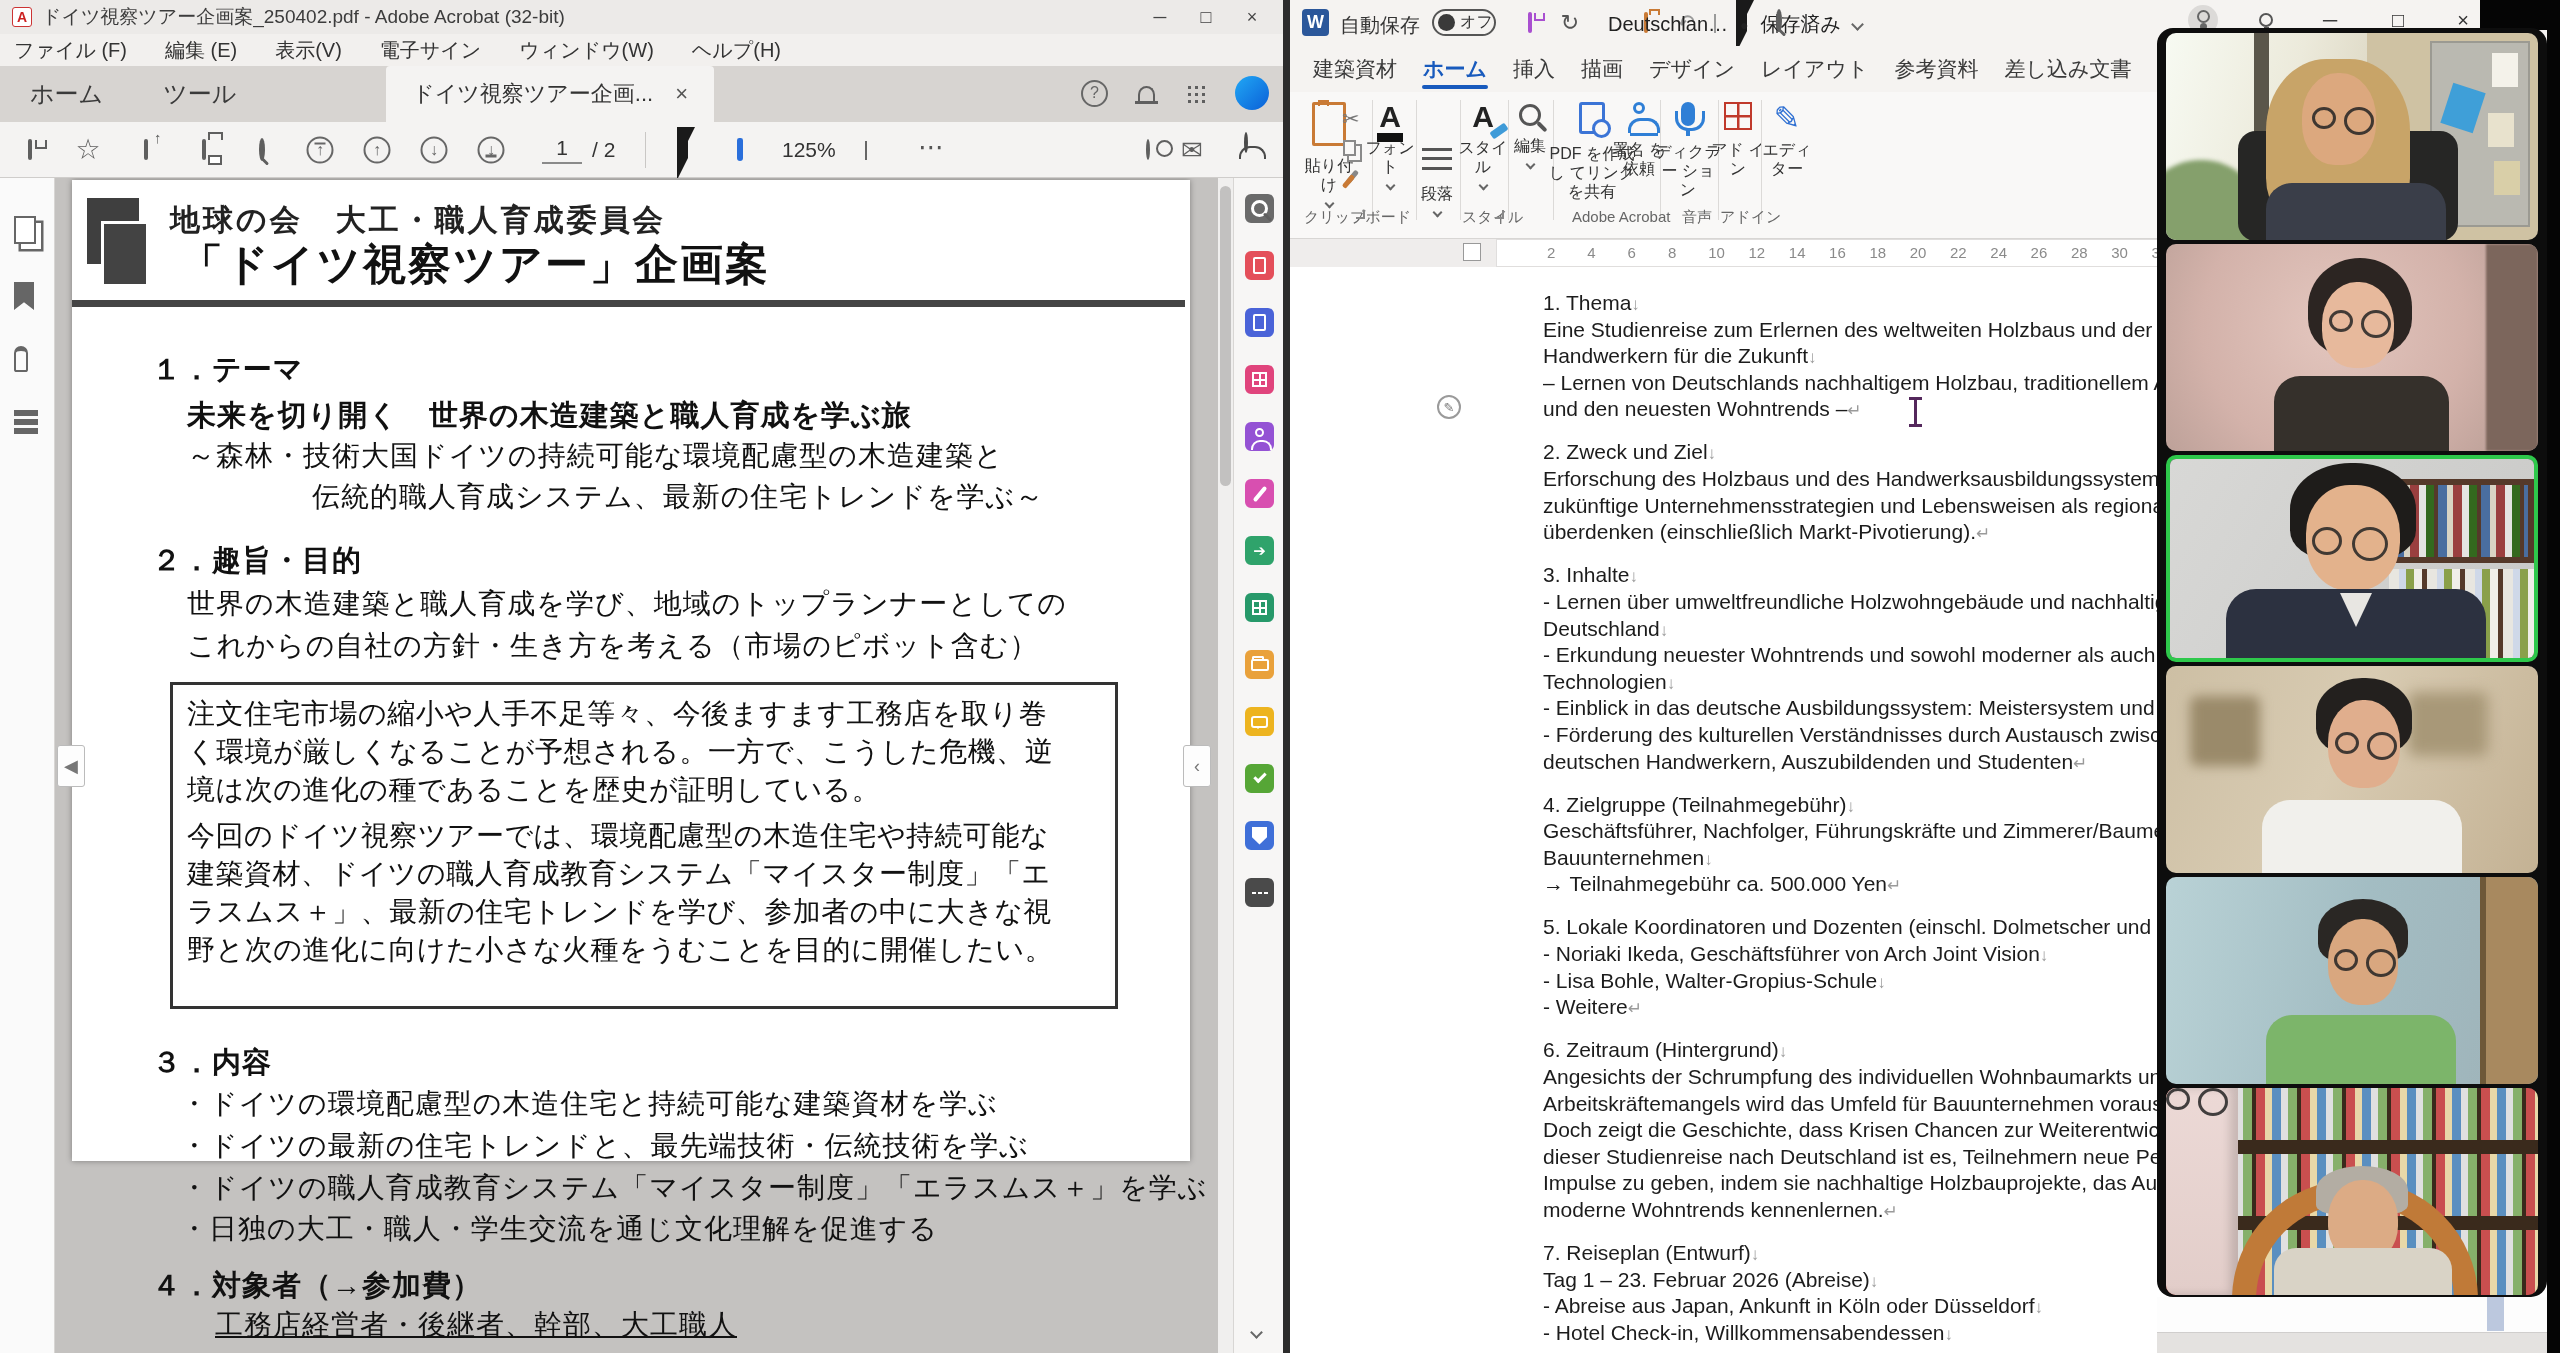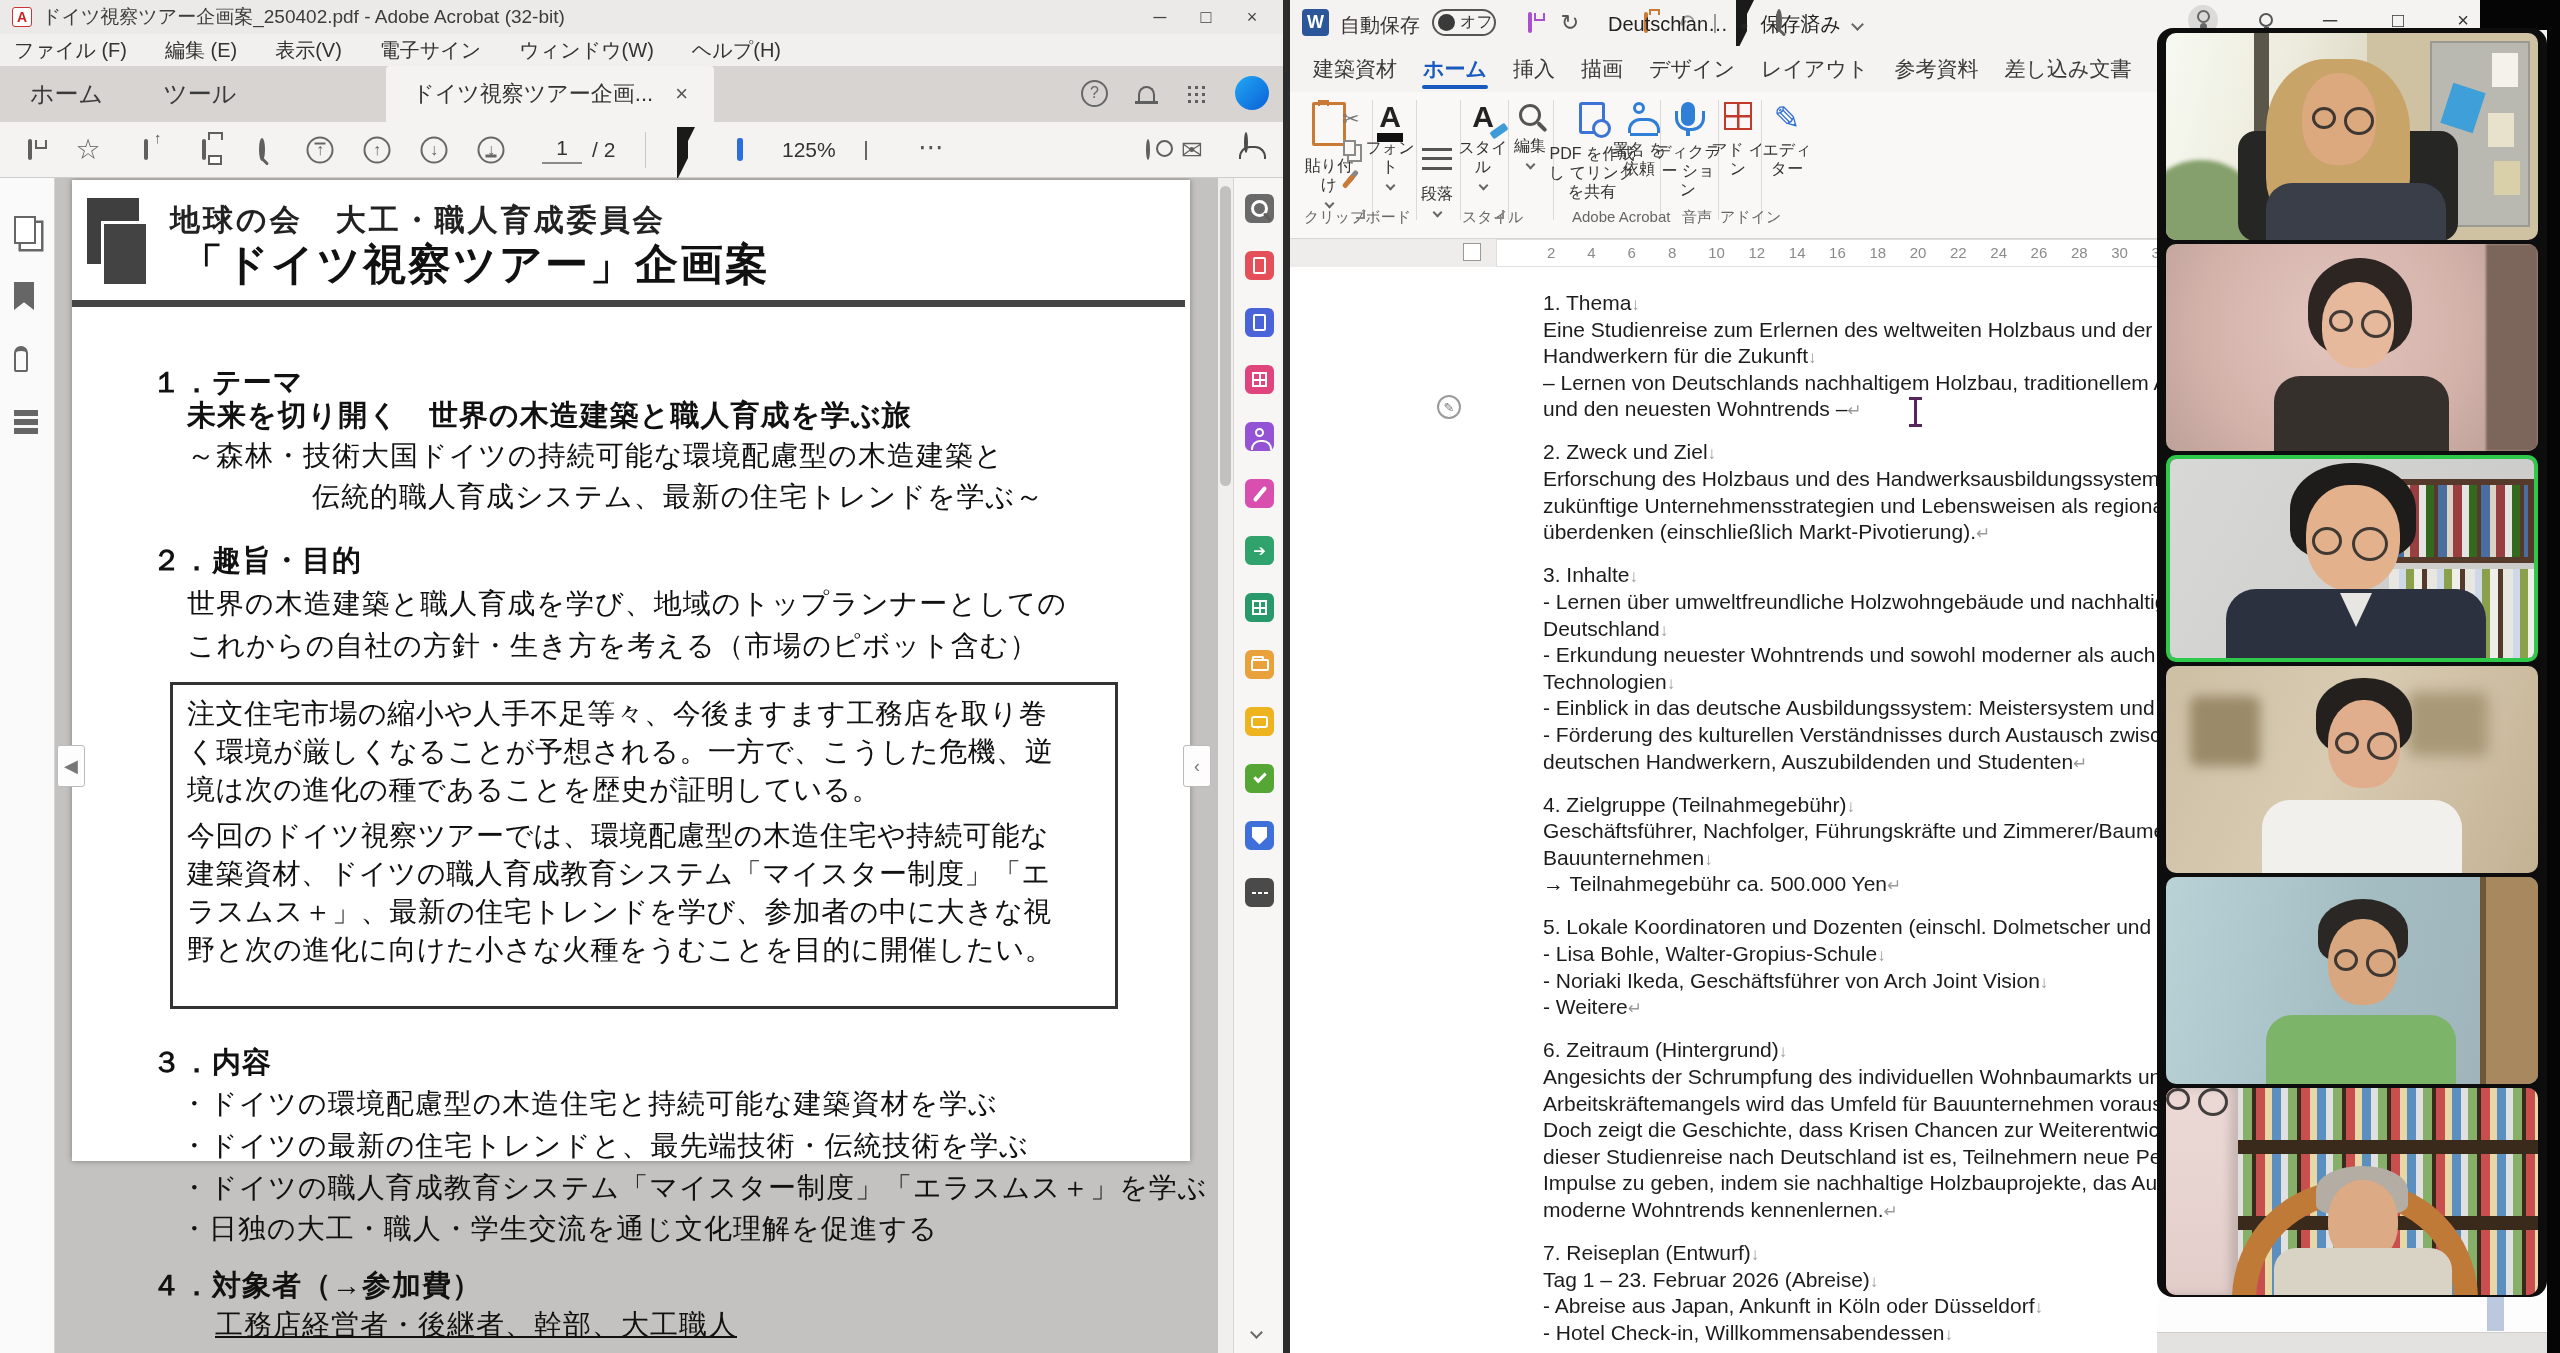--- a/index.html
+++ b/index.html
@@ -312,21 +312,21 @@
     </div>
 
     <div class="ac-viewport">
       <div class="pdf-page">
         <div class="pdf-logo1"></div>
         <div class="pdf-logo2"></div>
         <div class="pdf-org">地球の会　大工・職人育成委員会</div>
         <div class="pdf-title">「ドイツ視察ツアー」企画案</div>
         <div class="pdf-rule"></div>
         <div id="pdf-lines">
-            <div class="pdf-line b" style="left: 80px; top: 170px; margin-top: 13px;">１．テーマ</div>
+            <div class="pdf-line b" style="left: 80px; top: 170px;">１．テーマ</div>
             <div class="pdf-line b" style="left: 115px; top: 216px;">未来を切り開く　世界の木造建築と職人育成を学ぶ旅</div>
             <div class="pdf-line" style="left: 115px; top: 257px;">～森林・技術大国ドイツの持続可能な環境配慮型の木造建築と</div>
             <div class="pdf-line" style="left: 240px; top: 298px;">伝統的職人育成システム、最新の住宅トレンドを学ぶ～</div>
             <div class="pdf-line b" style="left: 80px; top: 361px;">２．趣旨・目的</div>
             <div class="pdf-line" style="left: 115px; top: 405px;">世界の木造建築と職人育成を学び、地域のトップランナーとしての</div>
             <div class="pdf-line" style="left: 115px; top: 447px;">これからの自社の方針・生き方を考える（市場のピボット含む）</div>
             <div class="pdf-line b" style="left: 80px; top: 863px;">３．内容</div>
             <div class="pdf-line" style="left: 108px; top: 905px;">・ドイツの環境配慮型の木造住宅と持続可能な建築資材を学ぶ</div>
             <div class="pdf-line" style="left: 108px; top: 947px;">・ドイツの最新の住宅トレンドと、最先端技術・伝統技術を学ぶ</div>
             <div class="pdf-line" style="left: 108px; top: 989px;">・ドイツの職人育成教育システム「マイスター制度」「エラスムス＋」を学ぶ</div>
@@ -563,22 +563,22 @@
           <div class="dline">- Einblick in das deutsche Ausbildungssystem: Meistersystem und Erasm</div>
           <div class="dline">- Förderung des kulturellen Verständnisses durch Austausch zwischen ja</div>
           <div class="dline">deutschen Handwerkern, Auszubildenden und Studenten<span class="mark">↵</span></div>
           <div class="dblank"></div>
           <div class="dline">4. Zielgruppe (Teilnahmegebühr)<span class="mark">↓</span></div>
           <div class="dline">Geschäftsführer, Nachfolger, Führungskräfte und Zimmerer/Baumeister v</div>
           <div class="dline">Bauunternehmen<span class="mark">↓</span></div>
           <div class="dline">→ Teilnahmegebühr ca. 500.000 Yen<span class="mark">↵</span></div>
           <div class="dblank"></div>
           <div class="dline">5. Lokale Koordinatoren und Dozenten (einschl. Dolmetscher und Reisele</div>
+          <div class="dline">- Noriaki Ikeda, Geschäftsführer von Arch Joint Vision<span class="mark">↓</span></div>
           <div class="dline">- Lisa Bohle, Walter-Gropius-Schule<span class="mark">↓</span></div>
-          <div class="dline">- Noriaki Ikeda, Geschäftsführer von Arch Joint Vision<span class="mark">↓</span></div>
           <div class="dline">- Weitere<span class="mark">↵</span></div>
           <div class="dblank"></div>
           <div class="dline">6. Zeitraum (Hintergrund)<span class="mark">↓</span></div>
           <div class="dline">Angesichts der Schrumpfung des individuellen Wohnbaumarkts und des</div>
           <div class="dline">Arbeitskräftemangels wird das Umfeld für Bauunternehmen voraussichtlic</div>
           <div class="dline">Doch zeigt die Geschichte, dass Krisen Chancen zur Weiterentwicklung b</div>
           <div class="dline">dieser Studienreise nach Deutschland ist es, Teilnehmern neue Perspekt</div>
           <div class="dline">Impulse zu geben, indem sie nachhaltige Holzbauprojekte, das Ausbildun</div>
           <div class="dline">moderne Wohntrends kennenlernen.<span class="mark">↵</span></div>
           <div class="dblank"></div>

